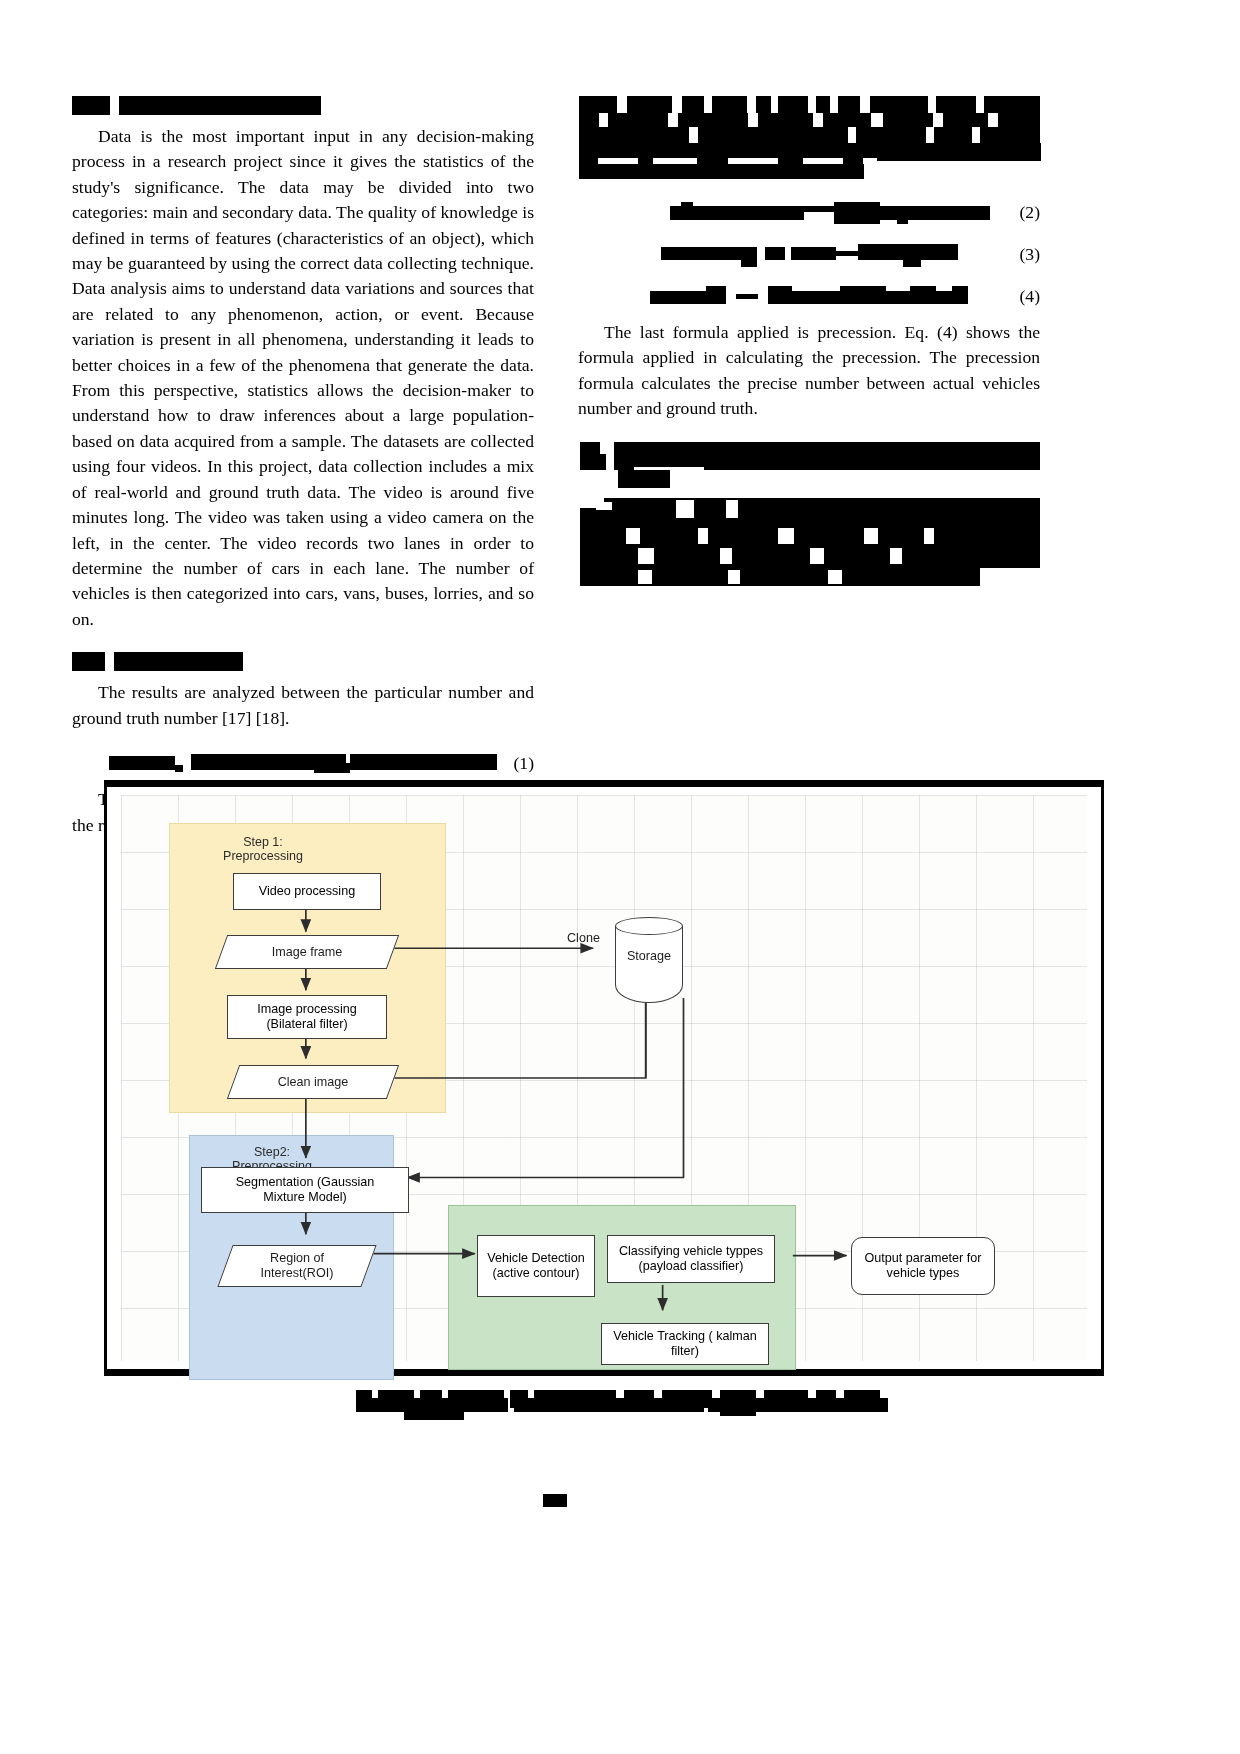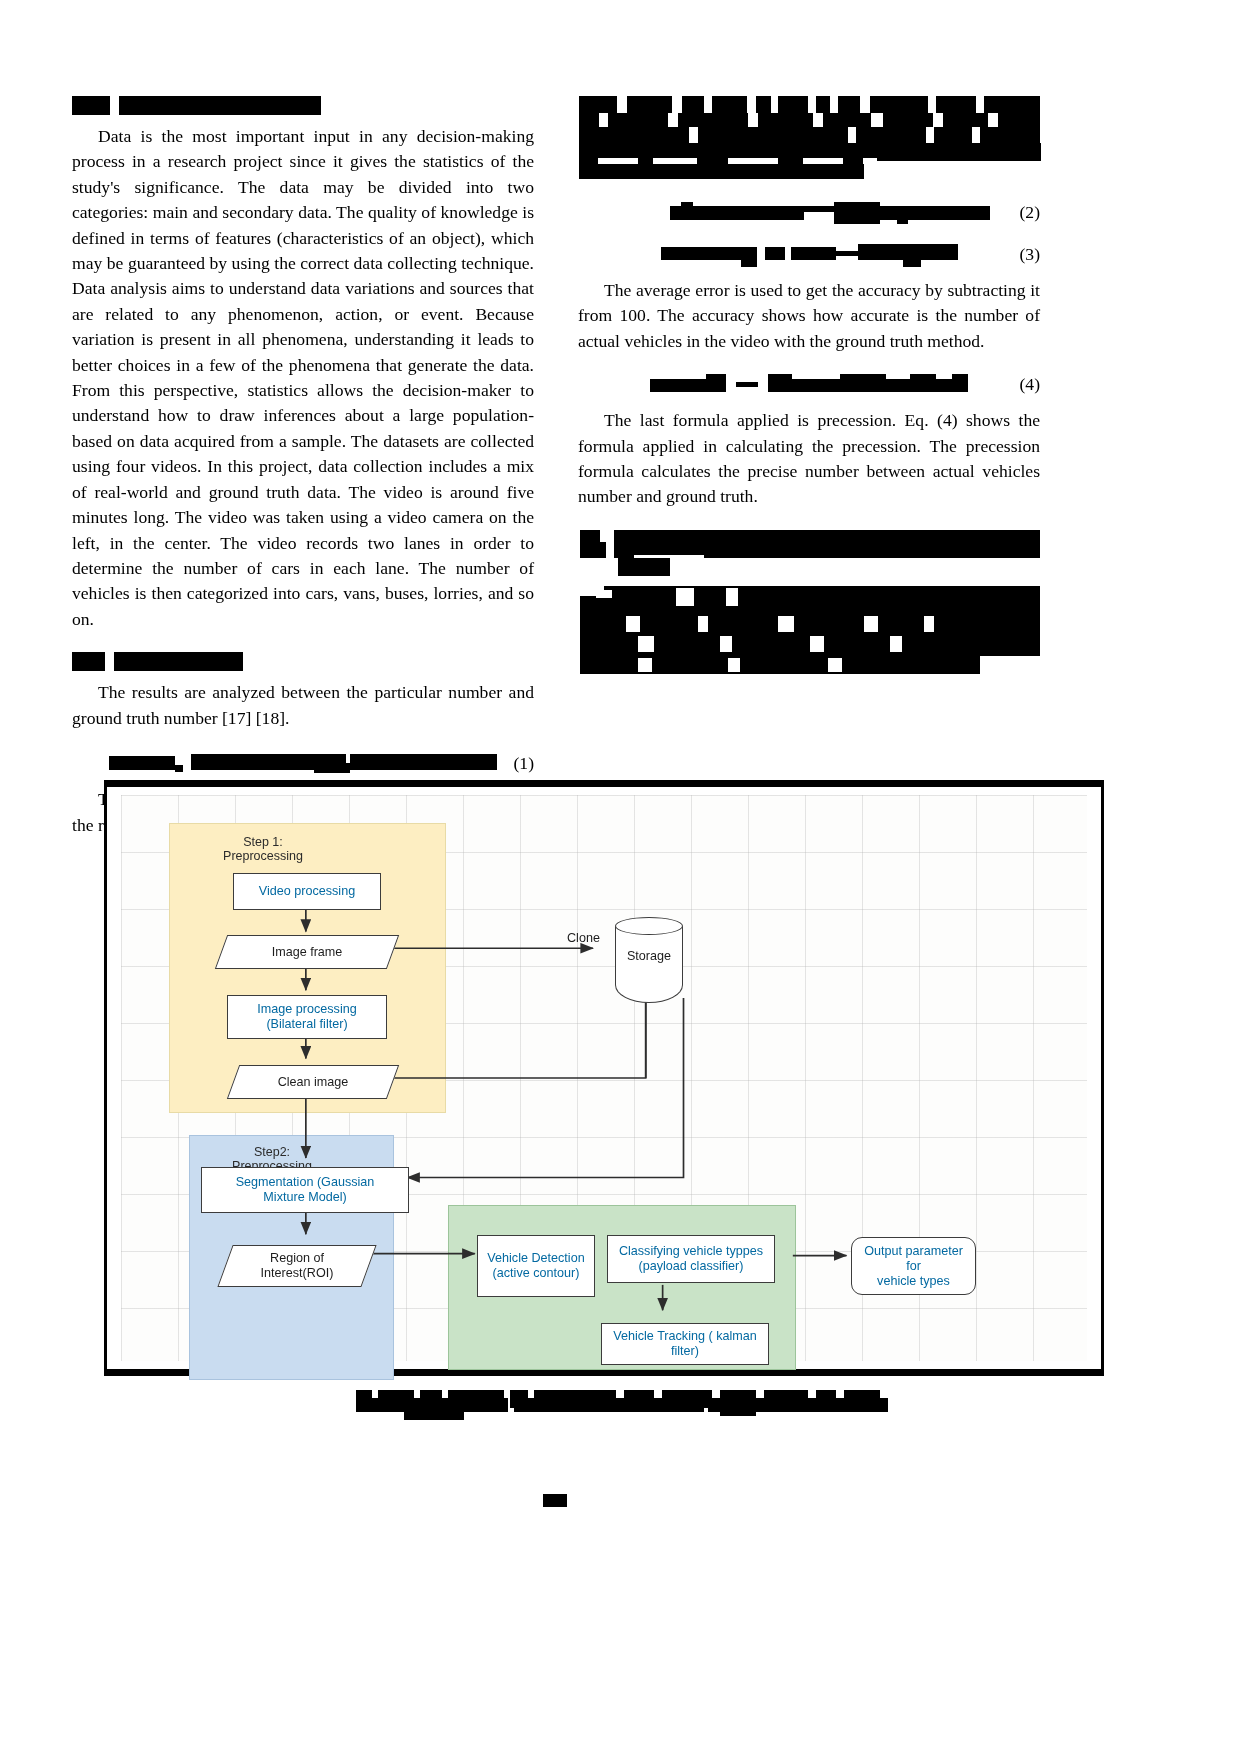--- a/index.html
+++ b/index.html
@@ -130,21 +130,21 @@
   }
 
   .nodebox {
     position: absolute;
     box-sizing: border-box;
     background: #ffffff;
     border: 1.4px solid #3c3c3c;
     font-family: "Liberation Sans", sans-serif;
     font-size: 12.6px;
     line-height: 15px;
-    color: #0369a1;
+    color: #000000;
     display: flex;
     align-items: center;
     justify-content: center;
     text-align: center;
     white-space: pre-line;
     padding: 2px 4px;
   }
   .nodebox.round { border-radius: 11px; }
 
   .para-node {
@@ -331,21 +331,20 @@
         <i style="left:80px;top:16px;width:16px; height:7px;"></i>
         <i style="left:104px;top:3px;width:20px; height:13px;"></i>
         <i style="left:130px;top:3px;width:45px; height:13px;"></i>
         <i style="left:175px;top:7px;width:22px; height:5px;"></i>
         <i style="left:197px;top:0;  width:100px;height:16px;"></i>
         <i style="left:242px;top:16px;width:18px;height:7px;"></i>
       </span>
       <span class="eqnum">(3)</span>
     </div>
 
-    <p class="para">The average error is used to get the accuracy by subtracting it from 100. The accuracy shows how accurate is the number of actual vehicles in the video with the ground truth method.</p>
 
     <div class="eqrow" style="margin-top:20px">
       <span class="eqmask" style="width:318px">
         <i style="left:0;   top:5px; width:76px; height:13px;"></i>
         <i style="left:56px;top:0;   width:20px; height:6px;"></i>
         <i style="left:86px;top:8px; width:22px; height:5px;"></i>
         <i style="left:118px;top:0;  width:24px; height:18px;"></i>
         <i style="left:142px;top:5px;width:48px; height:13px;"></i>
         <i style="left:190px;top:0;  width:46px; height:18px;"></i>
         <i style="left:236px;top:5px;width:24px; height:13px;"></i>
@@ -476,21 +475,21 @@
 
       <div class="nodebox" style="left:356px;top:440px;width:118px;height:62px;">Vehicle Detection
 (active contour)</div>
 
       <div class="nodebox" style="left:486px;top:440px;width:168px;height:48px;">Classifying vehicle typpes
 (payload classifier)</div>
 
       <div class="nodebox" style="left:480px;top:528px;width:168px;height:42px;">Vehicle Tracking ( kalman
 filter)</div>
 
-      <div class="nodebox round" style="left:730px;top:442px;width:125px;height:58px;border-radius:11px;">Output parameter for
+      <div class="nodebox round" style="left:730px;top:442px;width:144px;height:58px;border-radius:11px;">Output parameter for
 vehicle types</div>
 
     </div>
   </div>
 
   <div id="caption">
     <i style="left:252px;top:2px; width:16px;height:18px;"></i>
     <i style="left:274px;top:2px; width:36px;height:18px;"></i>
     <i style="left:316px;top:2px; width:22px;height:18px;"></i>
     <i style="left:344px;top:2px; width:56px;height:18px;"></i>

